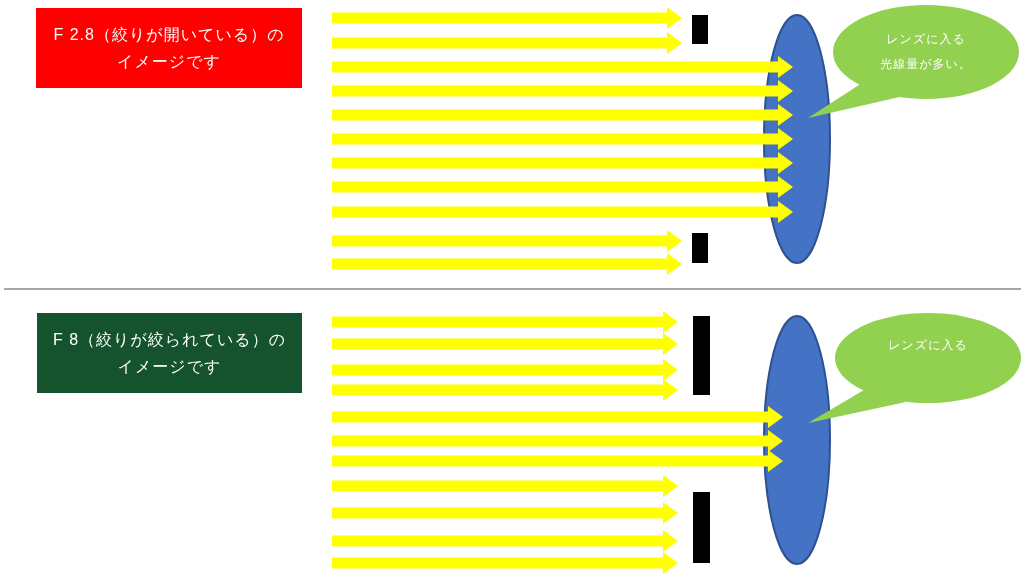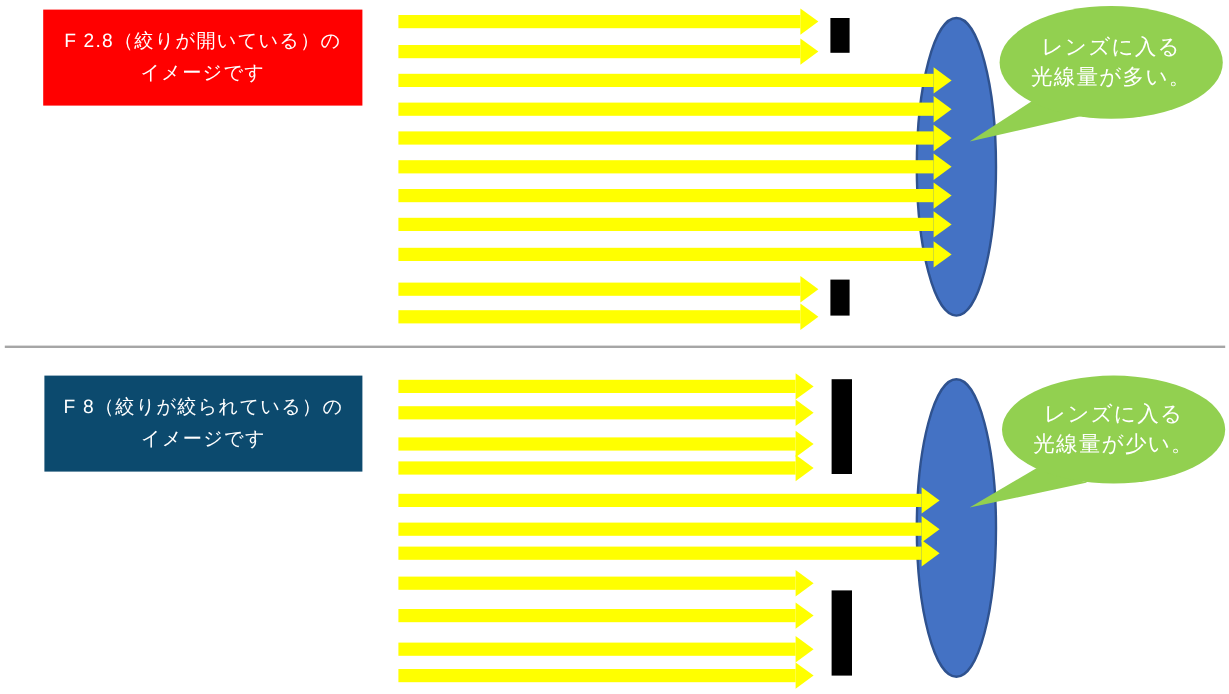--- a/index.html
+++ b/index.html
@@ -7,21 +7,21 @@
     position:relative;width:1024px;height:578px;background:#ffffff;overflow:hidden;
     font-family:Liberation Sans, sans-serif;
   }
   .section{position:absolute;left:0;width:1024px;}
   .section svg{position:absolute;left:0;top:0;}
   .label-box{
     position:absolute;display:flex;flex-direction:column;justify-content:center;
     text-align:center;color:#fff;font-size:16px;line-height:27px;letter-spacing:1px;
   }
   .bubble-text{
-    position:absolute;text-align:center;color:#fff;font-size:18px;line-height:25px;
+    position:absolute;text-align:center;color:#fff;font-size:12px;line-height:25px;
     letter-spacing:1px;white-space:nowrap;
   }
   .divider{position:absolute;height:2px;}
 </style>
 </head>
 <body>
 
 <div class="canvas">
 
   <div class="section" id="section-0" style="top: 0px; height: 289px;">
@@ -137,23 +137,22 @@
           <rect x="332" y="262.5" width="331" height="11"></rect>
           <polygon points="663,257 678,268 663,279"></polygon>
         </g>
         <rect x="693" y="21" width="17" height="79" fill="#000000"></rect>
         <rect x="693" y="197" width="17" height="71" fill="#000000"></rect>
         <g fill="#92D050">
           <polygon points="808,128 864,95 906,107"></polygon>
           <ellipse cx="928" cy="63" rx="93" ry="45"></ellipse>
         </g>
       </svg>
-    <div class="label-box" id="label-1" style="left: 37px; top: 18px; width: 265px; height: 80px; background: #0c4a6e; color: rgb(255, 255, 255);">
+    <div class="label-box" id="label-1" style="left: 37px; top: 18px; width: 265px; height: 80px; background: #14532d; color: rgb(255, 255, 255);">
       <div>F 8（絞りが絞られている）の</div>
       <div>イメージです</div>
     </div>
     <div class="bubble-text" id="bubbletext-1" style="left: 835px; top: 38px; width: 186px; color: rgb(255, 255, 255);">
       <div>レンズに入る</div>
-      <div>光線量が少い。</div>
     </div>
   </div>
 
 </div>
 
 </body></html>

